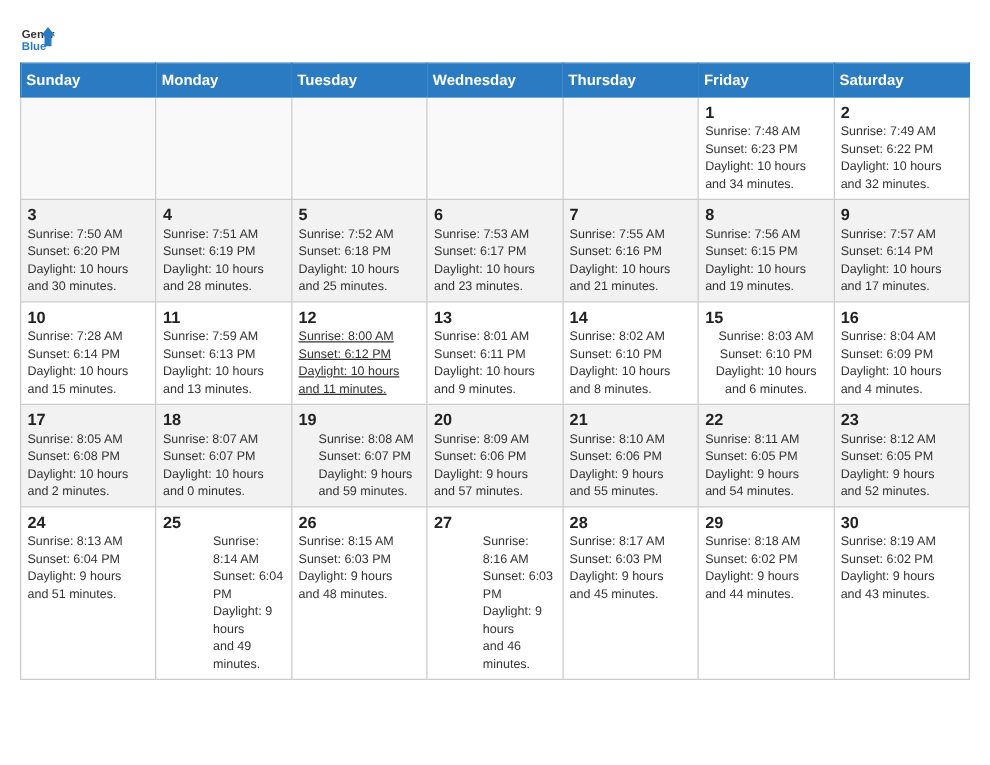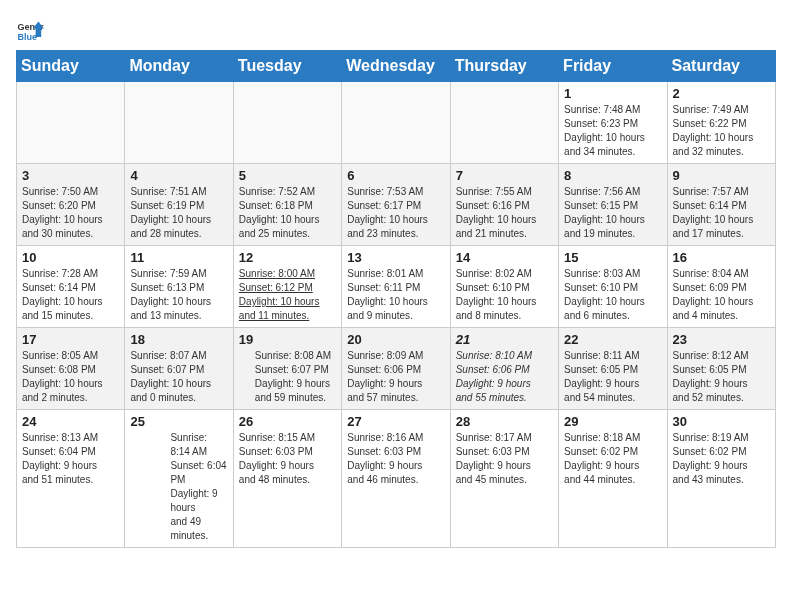--- a/index.html
+++ b/index.html
@@ -39,21 +39,21 @@
       margin-top: 2px;
     }
     .calendar-table {
       width: 100%;
       border-collapse: collapse;
       margin-top: 6px;
     }
     .calendar-table th {
       background-color: #2b7bc2;
       color: #fff;
-      font-size: 16px;
+      font-size: 12px;
       font-weight: bold;
       padding: 6px 4px;
       text-align: left;
       border: 1px solid #2b7bc2;
     }
     .calendar-table td {
       border: 1px solid #ccc;
       vertical-align: top;
       padding: 4px 5px;
       font-size: 10.5px;
@@ -216,21 +216,21 @@
         </td>
         <td>
           <div class="day-number">14</div>
           <div class="day-info" style="white-space: pre-line;">Sunrise: 8:02 AM
 Sunset: 6:10 PM
 Daylight: 10 hours
 and 8 minutes.</div>
         </td>
         <td>
           <div class="day-number">15</div>
-          <div class="day-info" style="white-space: pre-line;">Sunrise: 8:03 AM
+          <div class="day-info" style="white-space: pre-line; text-align: center;">Sunrise: 8:03 AM
 Sunset: 6:10 PM
 Daylight: 10 hours
 and 6 minutes.</div>
         </td>
         <td>
           <div class="day-number">16</div>
           <div class="day-info" style="white-space: pre-line;">Sunrise: 8:04 AM
 Sunset: 6:09 PM
 Daylight: 10 hours
 and 4 minutes.</div>
@@ -258,21 +258,21 @@
 Daylight: 9 hours
 and 59 minutes.</div>
         </td>
         <td style="background: rgb(242, 242, 242);">
           <div class="day-number">20</div>
           <div class="day-info" style="white-space: pre-line;">Sunrise: 8:09 AM
 Sunset: 6:06 PM
 Daylight: 9 hours
 and 57 minutes.</div>
         </td>
-        <td style="background: rgb(242, 242, 242); font-style: italic;">
+        <td style="background: rgb(242, 242, 242);">
           <div class="day-number">21</div>
           <div class="day-info" style="white-space: pre-line;">Sunrise: 8:10 AM
 Sunset: 6:06 PM
 Daylight: 9 hours
 and 55 minutes.</div>
         </td>
         <td style="background: rgb(242, 242, 242);">
           <div class="day-number">22</div>
           <div class="day-info" style="white-space: pre-line;">Sunrise: 8:11 AM
 Sunset: 6:05 PM
@@ -304,21 +304,21 @@
         </td>
         <td>
           <div class="day-number">26</div>
           <div class="day-info" style="white-space: pre-line;">Sunrise: 8:15 AM
 Sunset: 6:03 PM
 Daylight: 9 hours
 and 48 minutes.</div>
         </td>
         <td>
           <div class="day-number">27</div>
-          <div class="day-info" style="white-space: pre-line;">Sunrise: 8:16 AM
+          <div class="day-info" style="white-space: pre-line; margin-left: 39px;">Sunrise: 8:16 AM
 Sunset: 6:03 PM
 Daylight: 9 hours
 and 46 minutes.</div>
         </td>
         <td>
           <div class="day-number">28</div>
           <div class="day-info" style="white-space: pre-line;">Sunrise: 8:17 AM
 Sunset: 6:03 PM
 Daylight: 9 hours
 and 45 minutes.</div>

